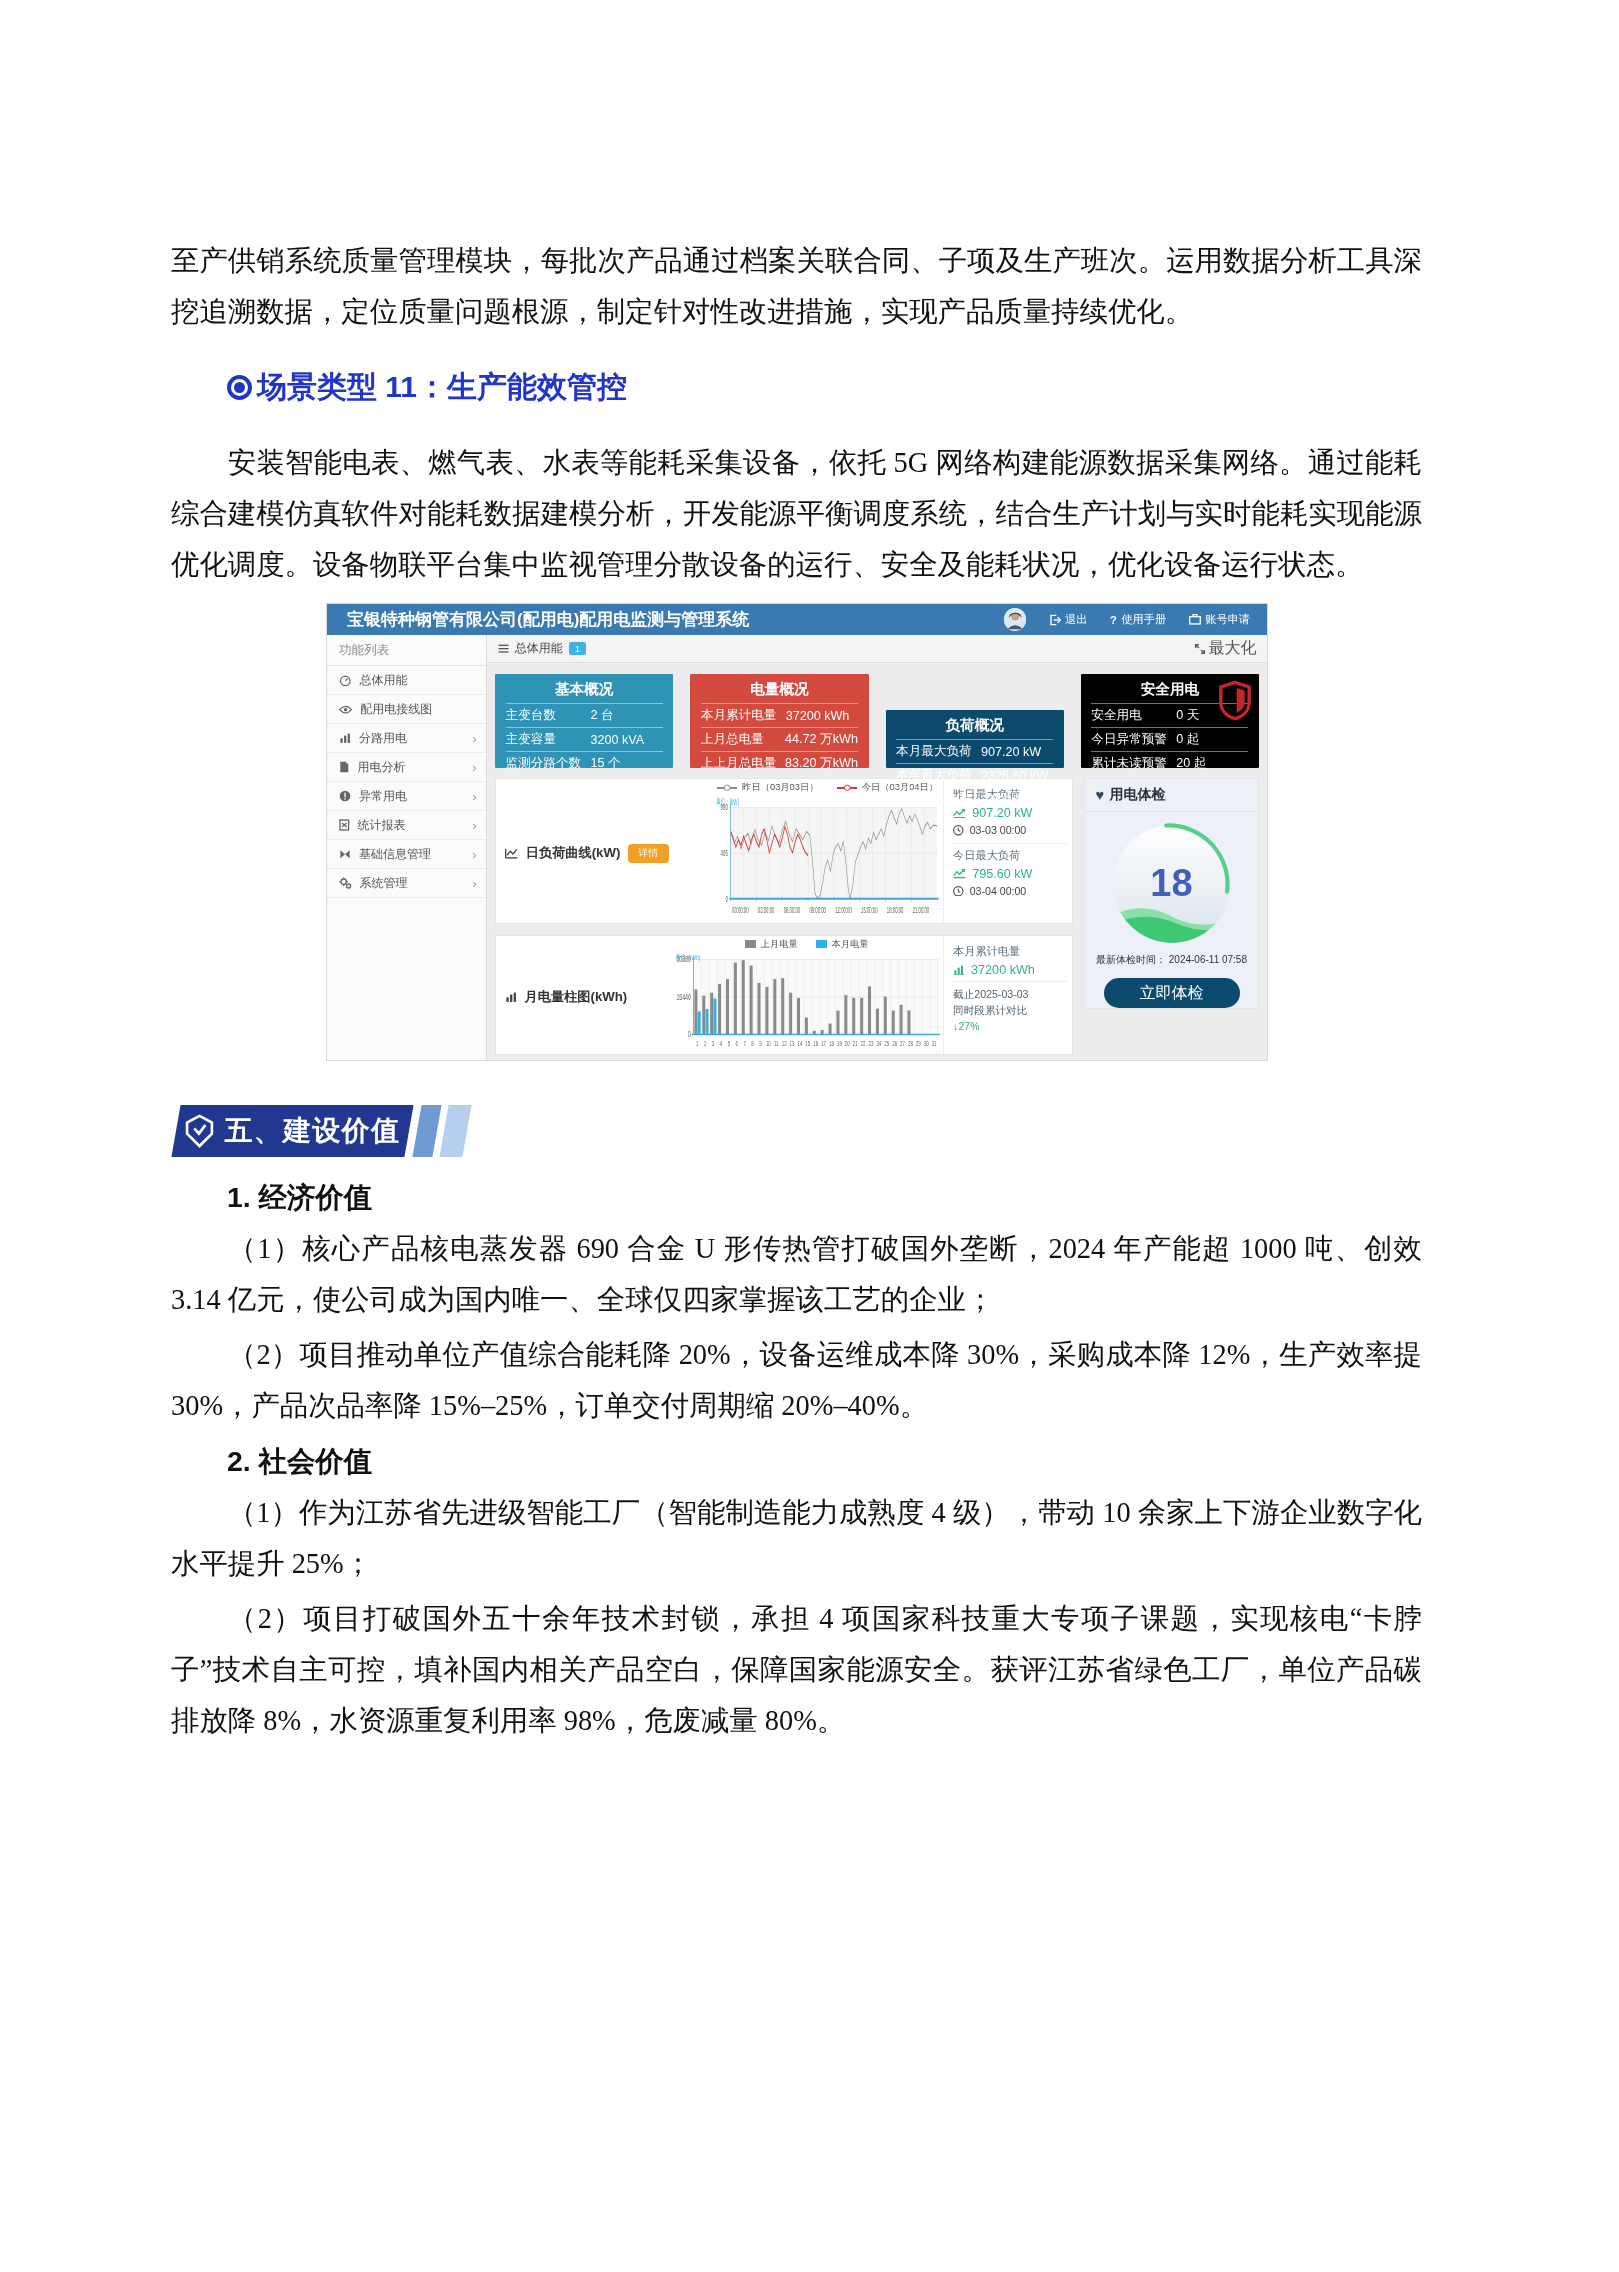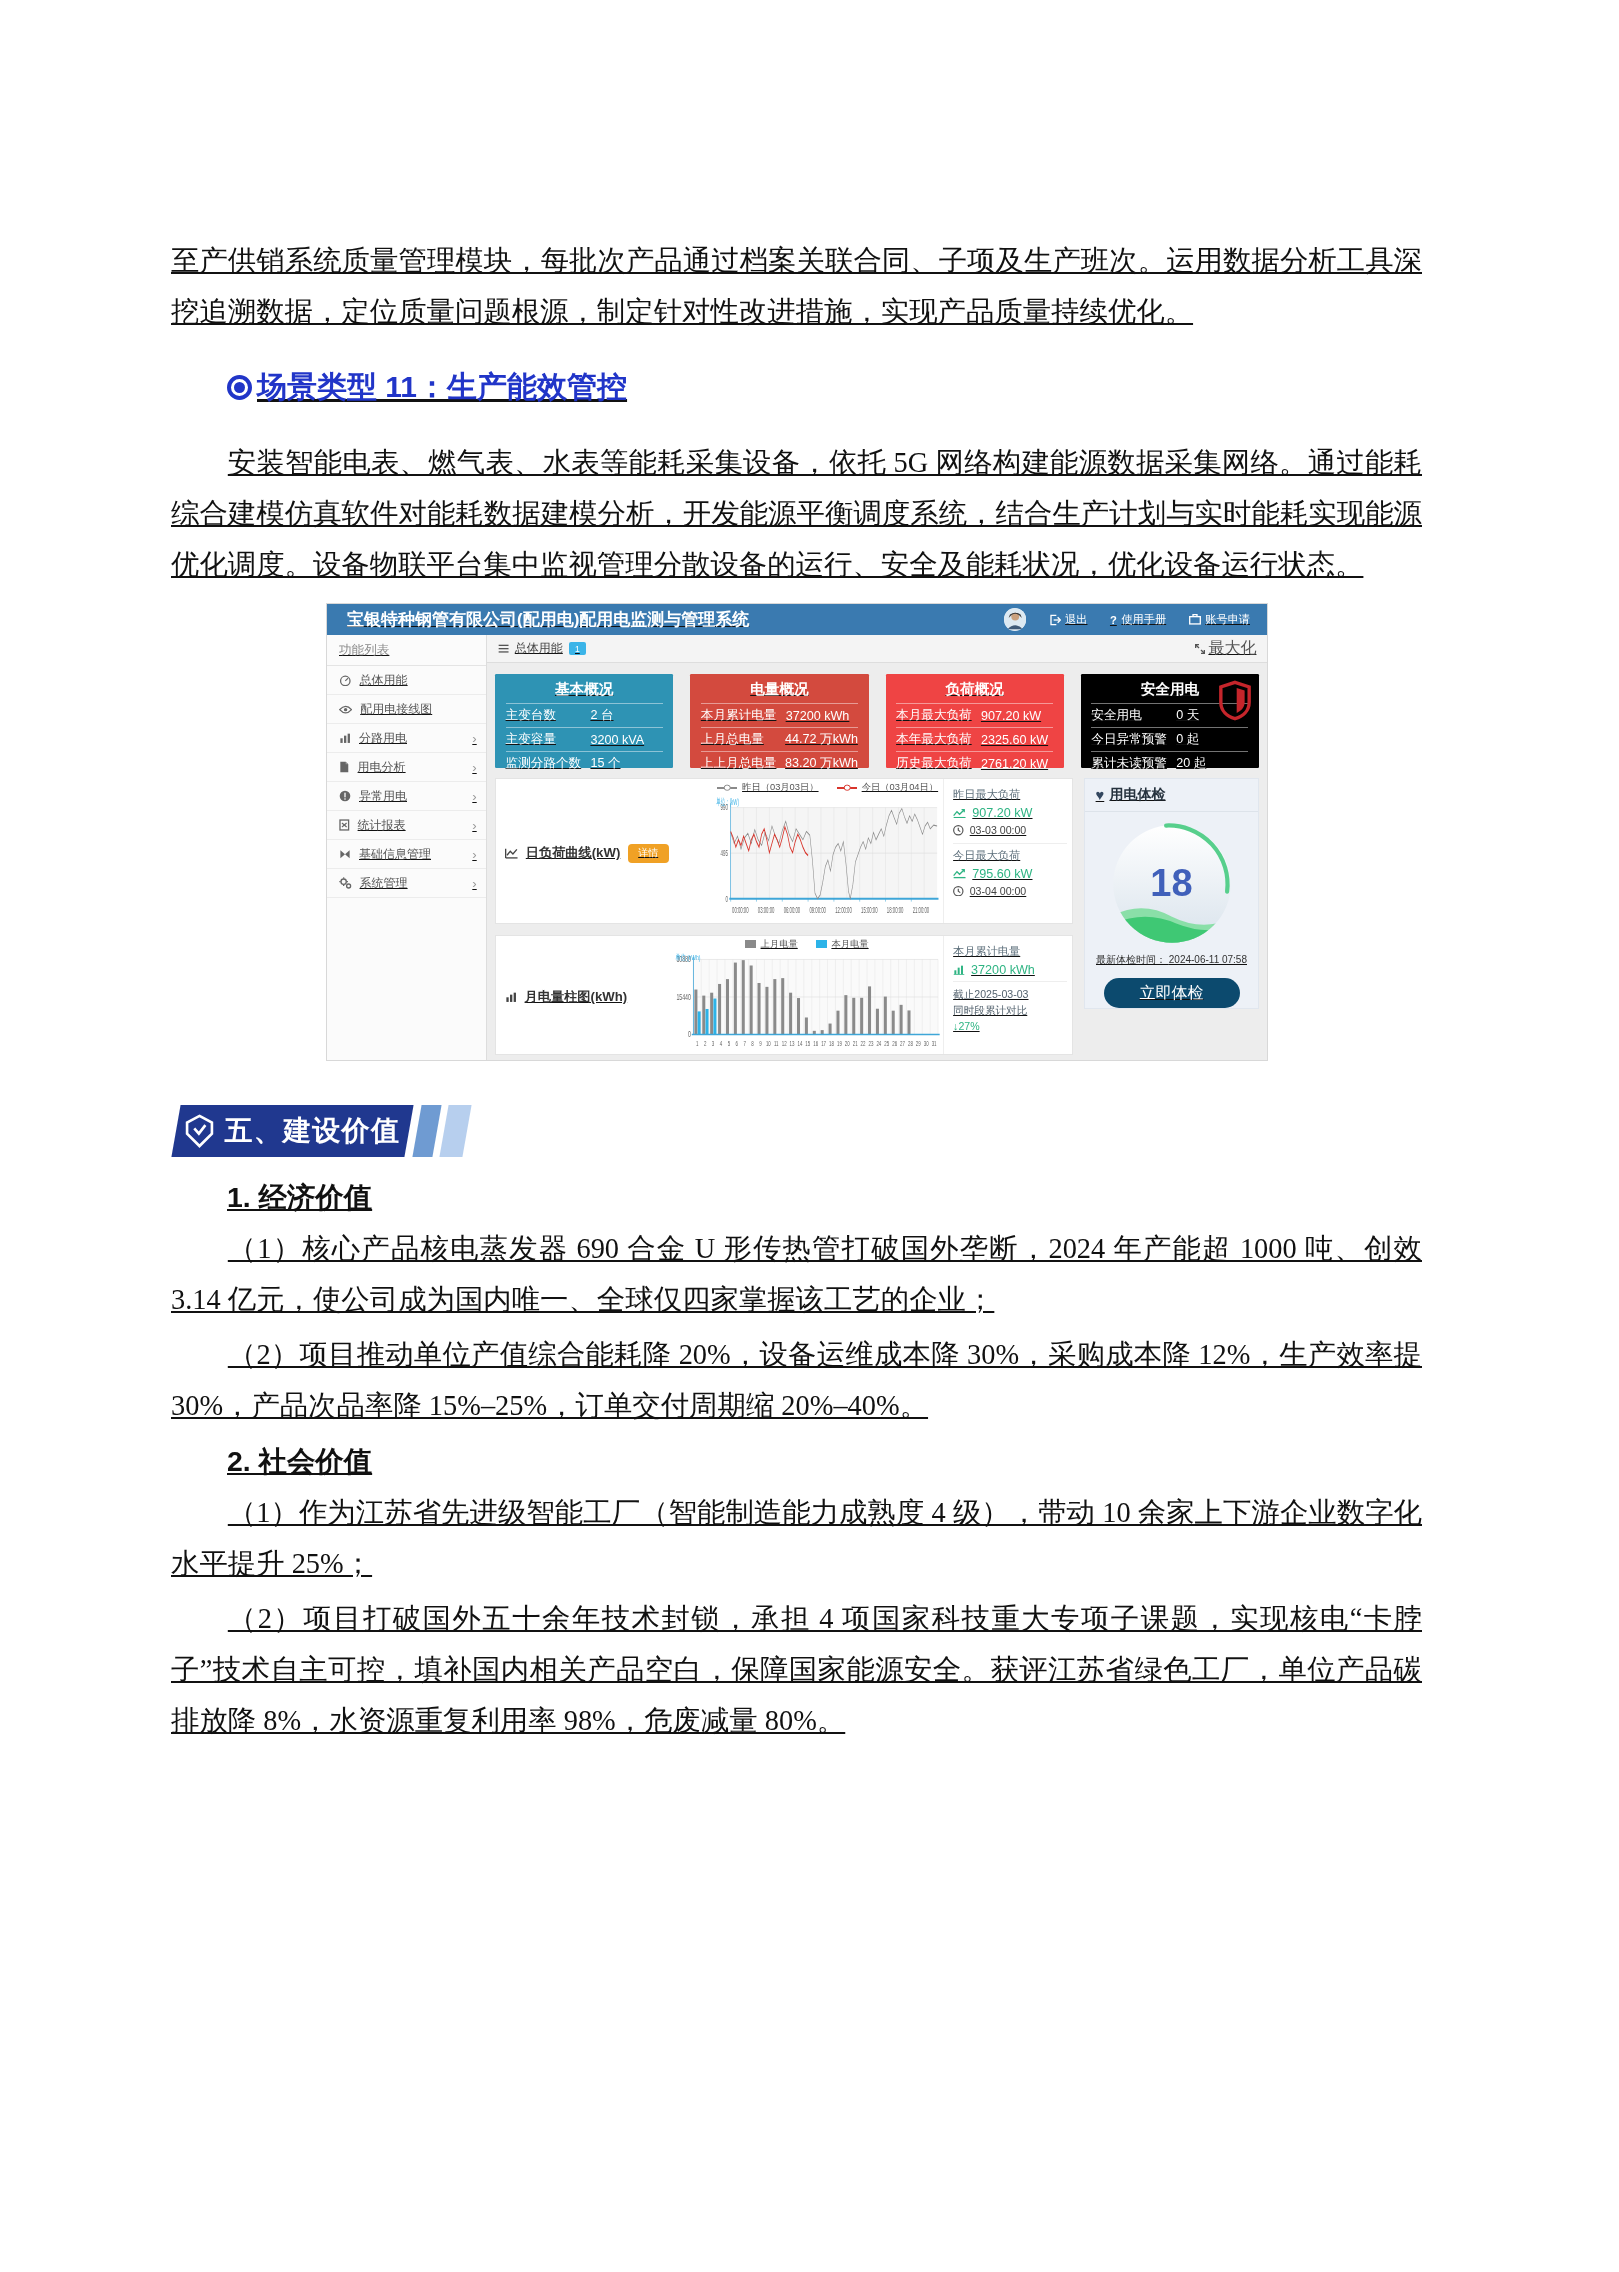--- a/index.html
+++ b/index.html
@@ -1,17 +1,17 @@
 <!DOCTYPE html>
 <html style="font-size:10.6px"><head>
 <meta charset="utf-8">
 <style>
   html,body{margin:0;padding:0;background:#fff;}
   .page{position:relative;width:1620px;height:2273px;background:#fff;box-sizing:border-box;
-        padding:235px 198px 0 171px;font-family:"Liberation Serif","DejaVu Serif",serif;color:#111;text-decoration:underline;}
+        padding:235px 198px 0 171px;font-family:"Liberation Serif","DejaVu Serif",serif;color:#111;}
   .para{font-size:28.4px;line-height:51px;text-align:justify;margin:0;}
   .indent{text-indent:2em;}
   .scenario-heading{margin:25px 0 0 56px;display:flex;align-items:center;gap:5px;height:51px;
         font-family:"Liberation Sans","DejaVu Sans",sans-serif;font-weight:bold;font-size:30px;color:#2135c8;}
   .ring{width:17px;height:17px;border:4.6px solid #2135c8;border-radius:50%;position:relative;flex:none;}
   .ring .dot{position:absolute;inset:2.6px;background:#2135c8;border-radius:50%;}
   .para-block{margin-top:24px;}
 
   
   .app{margin:13.2px 0 0 155px;width:942px;height:458px;border:0.7px solid #d8d8d8;background:#fff;
@@ -268,21 +268,21 @@
                 </div>
               <div class="card-row">
                   <span class="lbl">上月总电量</span>
                   <span class="val">44.72 万kWh</span>
                 </div>
               <div class="card-row">
                   <span class="lbl">上上月总电量</span>
                   <span class="val">83.20 万kWh</span>
                 </div>
             </div>
-            <div class="card" style="background: #ef4444;">
+            <div class="card" style="background: #0c4a6e; margin-top: 36px;">
               <div class="card-title">负荷概况</div>
               <div class="card-row">
                   <span class="lbl">本月最大负荷</span>
                   <span class="val">907.20 kW</span>
                 </div>
               <div class="card-row">
                   <span class="lbl">本年最大负荷</span>
                   <span class="val">2325.60 kW</span>
                 </div>
               <div class="card-row">

